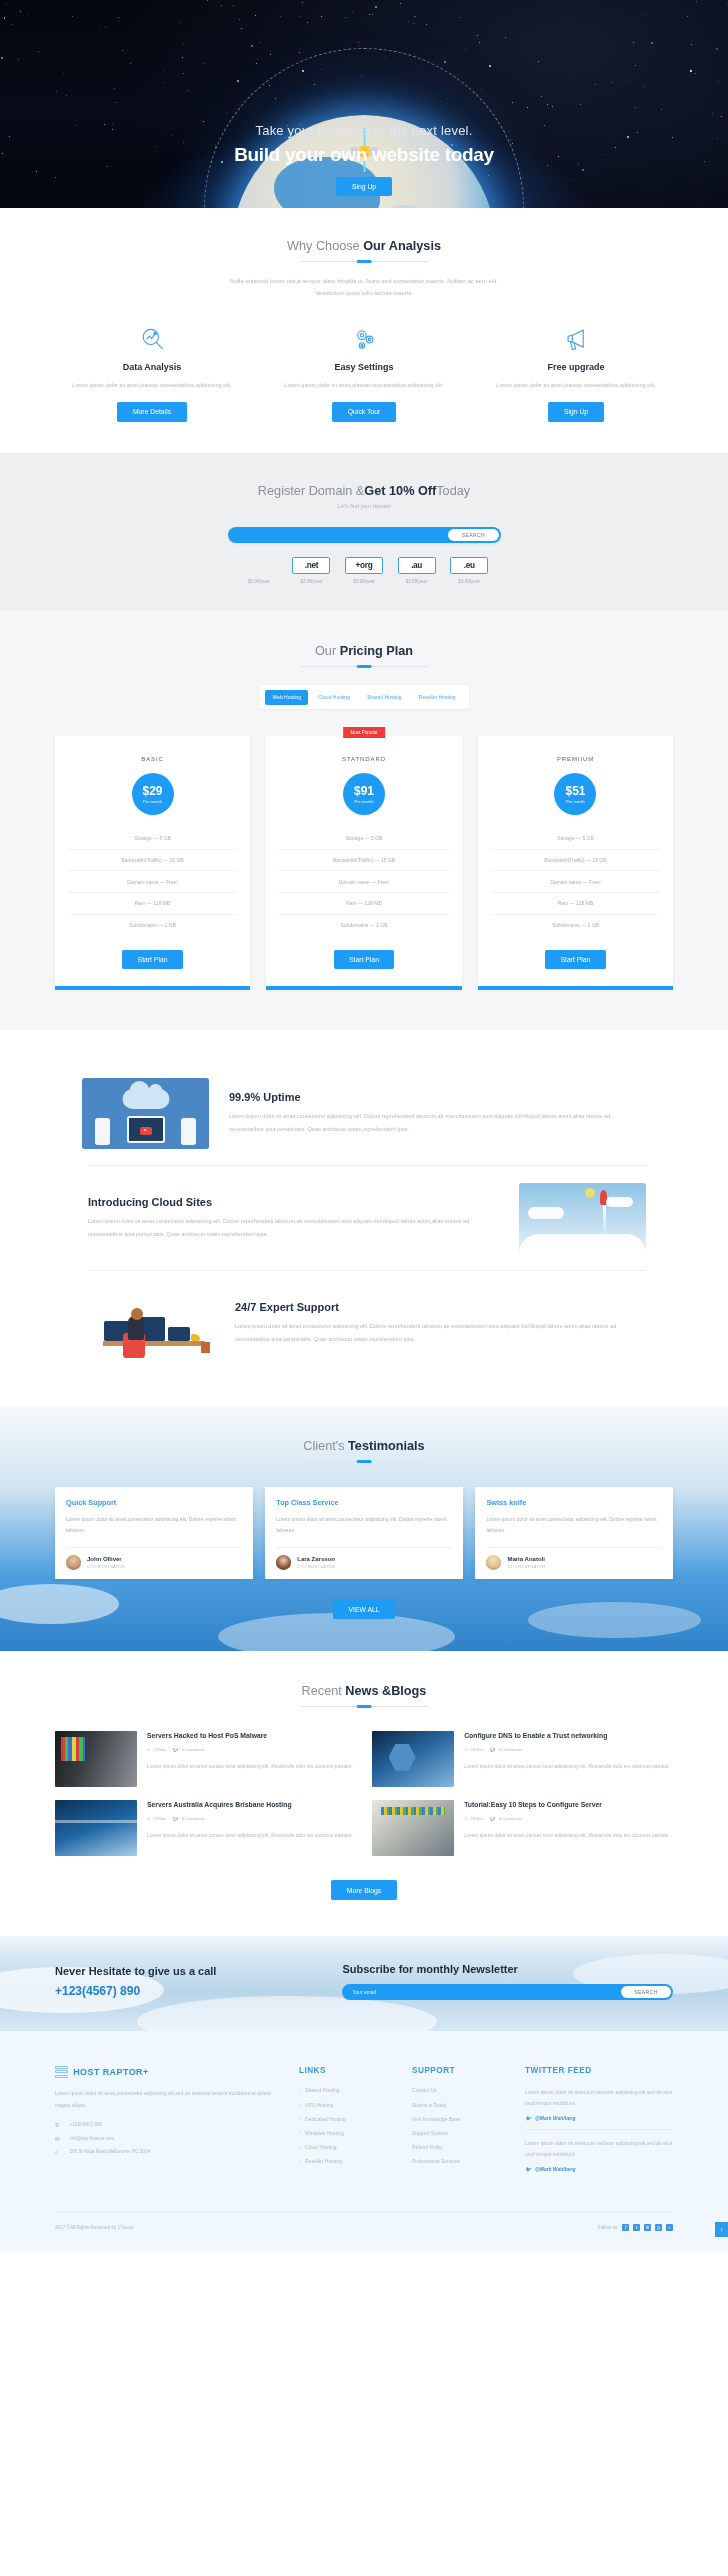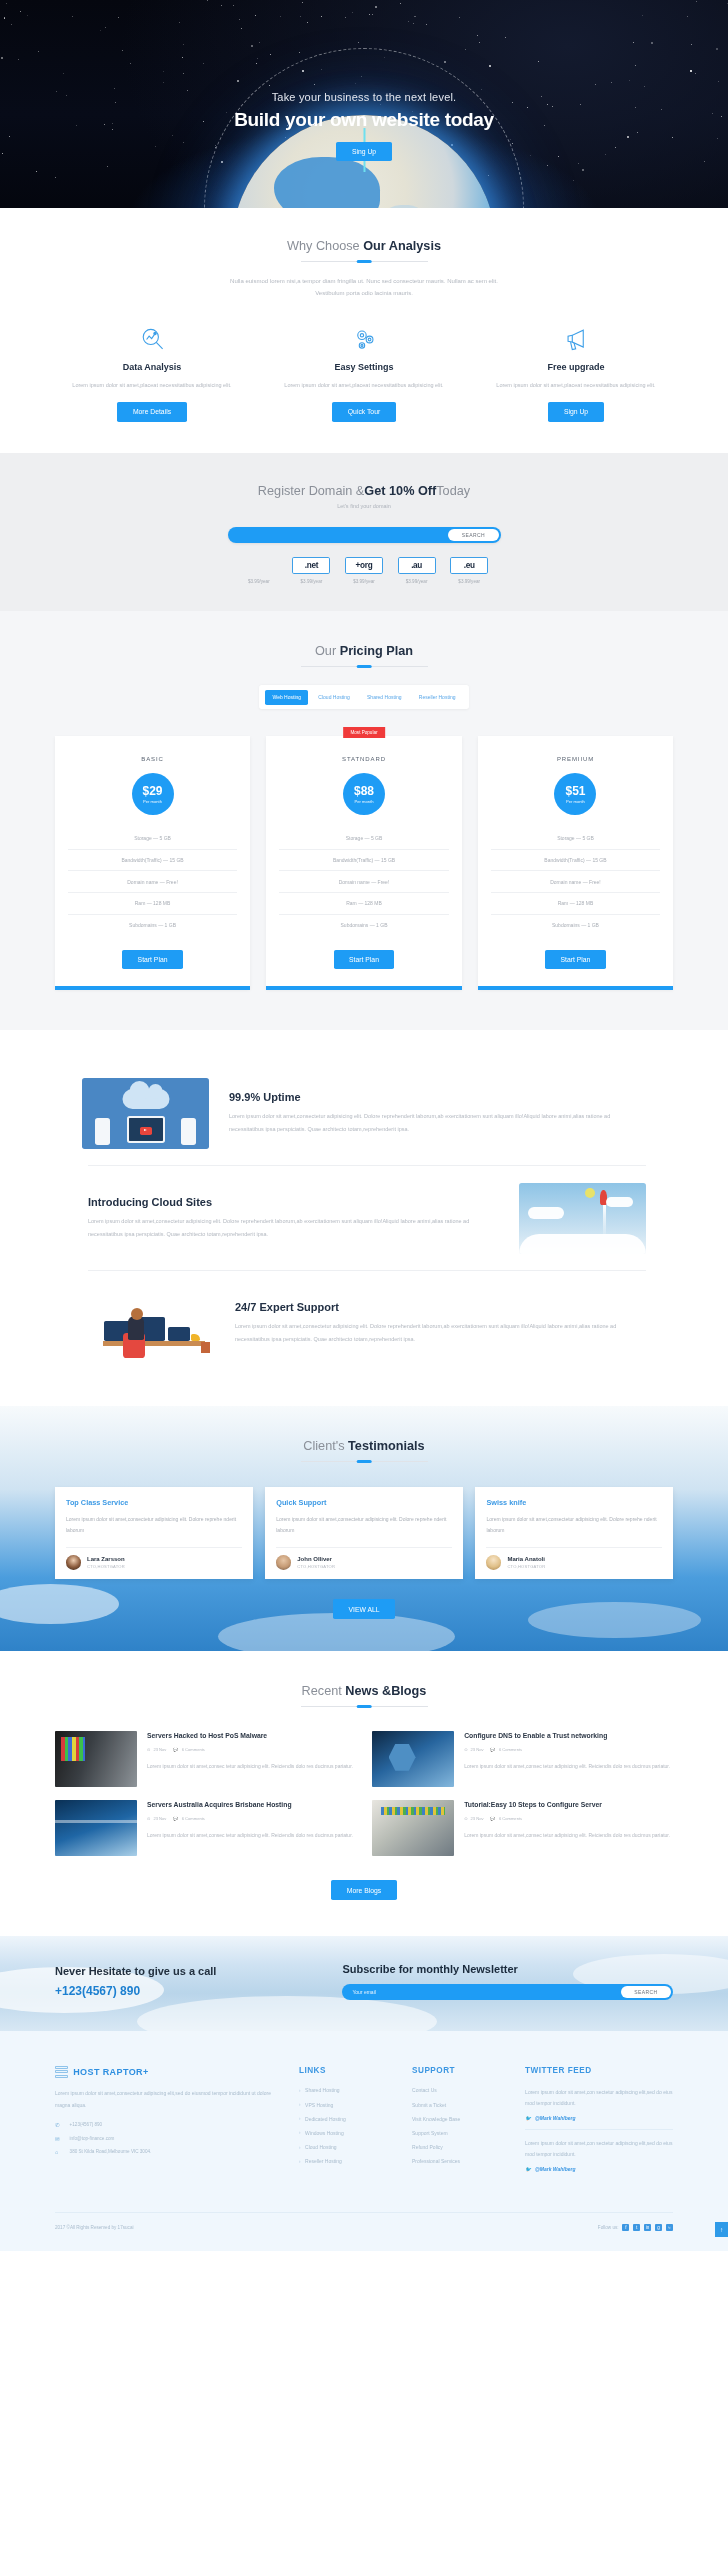--- a/index.html
+++ b/index.html
@@ -40,21 +40,21 @@
     width:320px; height:320px; border-radius:50%;
     border:0.9px dashed rgba(255,255,255,.45);
   }
   .sat { position:absolute; left:50%; top:139px; transform:translateX(-50%); width:31px; height:27px; }
   .sat .body { position:absolute; left:11px; top:7.3px; width:10px; height:11px; background:#ffc83d; border-radius:1.8px; }
   .sat .panel { position:absolute; top:8.2px; width:8.2px; height:9px; background:#cfd3d6; }
   .sat .panel.l { left:1.8px; } .sat .panel.r { left:21px; }
   .sat .mast { position:absolute; left:14.6px; top:-11px; width:2.7px; height:44px; background:#6ee0ef; }
 
   .hero-copy { position:absolute; left:0; right:0; top:91px; text-align:center; z-index:5; }
-  .hero-sub { font-size:11px; color:#e3e6ee; letter-spacing:0.2px; }
+  .hero-sub { font-size:13px; color:#e3e6ee; letter-spacing:0.2px;margin-top:32px; }
   .hero-title { font-size:19px; font-weight:bold; color:#fff; margin-top:5.5px; letter-spacing:-0.3px; }
   .btn {
     display:inline-block; background:#1e9cf5; color:#fff; border:none;
     font-size:6.8px; padding:6.4px 15.5px; cursor:pointer; border-radius:1.8px;
     font-family:"Liberation Sans", sans-serif;
   }
   .hero-btn { margin-top:11px; }
 
   
   .sec { padding:31px 55px; }
@@ -567,21 +567,21 @@
           <div class="feat">Subdomains — 1 GB</div>
         </div>
         <button class="btn">Start Plan</button>
         <div class="plan-bar"></div>
       </div>
 
       <div class="plan">
         <div class="badge">Most Popular</div>
         <div class="plan-name">STATNDARD</div>
         <div class="circle">
-          <span class="amt">$88</span>
+          <span class="amt">$91</span>
           <span class="per">Per month</span>
         </div>
         <div style="margin-top:12.7px">
           <div class="feat">Storage — 5 GB</div>
           <div class="feat">Bandwidth(Traffic) — 15 GB</div>
           <div class="feat">Domain name — Free!</div>
           <div class="feat">Ram — 128 MB</div>
           <div class="feat">Subdomains — 1 GB</div>
         </div>
         <button class="btn">Start Plan</button>
@@ -659,37 +659,37 @@
   <section class="testi">
     <div class="puff" style="left:-18px;bottom:27px;width:137px;height:40px;"></div>
     <div class="puff" style="right:27px;bottom:12.7px;width:173px;height:36px;opacity:.35;"></div>
     <div class="puff" style="left:218px;bottom:-9px;width:237px;height:47px;opacity:.4;"></div>
     <h2 class="sec-title">
       <span>Client's </span><b>Testimonials</b>
     </h2>
     <div class="divider"></div>
     <div class="tcards">
       <div class="tcard">
+        <h4>Quick Support</h4>
+        <p>Lorem ipsum dolor sit amet,consectetur adipisicing elit. Dolore reprehe nderit laborum</p>
+        <div class="tauthor">
+          <div class="avatar a1"></div>
+          <div>
+            <div class="tname">John Olliver</div>
+            <div class="trole">CTO,HOSTGATOR</div>
+          </div>
+        </div>
+      </div>
+      <div class="tcard">
         <h4>Top Class Service</h4>
         <p>Lorem ipsum dolor sit amet,consectetur adipisicing elit. Dolore reprehe nderit laborum</p>
         <div class="tauthor">
           <div class="avatar a2"></div>
           <div>
             <div class="tname">Lara Zarsson</div>
-            <div class="trole">CTO,HOSTGATOR</div>
-          </div>
-        </div>
-      </div>
-      <div class="tcard">
-        <h4>Quick Support</h4>
-        <p>Lorem ipsum dolor sit amet,consectetur adipisicing elit. Dolore reprehe nderit laborum</p>
-        <div class="tauthor">
-          <div class="avatar a1"></div>
-          <div>
-            <div class="tname">John Olliver</div>
             <div class="trole">CTO,HOSTGATOR</div>
           </div>
         </div>
       </div>
       <div class="tcard">
         <h4>Swiss knife</h4>
         <p>Lorem ipsum dolor sit amet,consectetur adipisicing elit. Dolore reprehe nderit laborum</p>
         <div class="tauthor">
           <div class="avatar a3"></div>
           <div>

